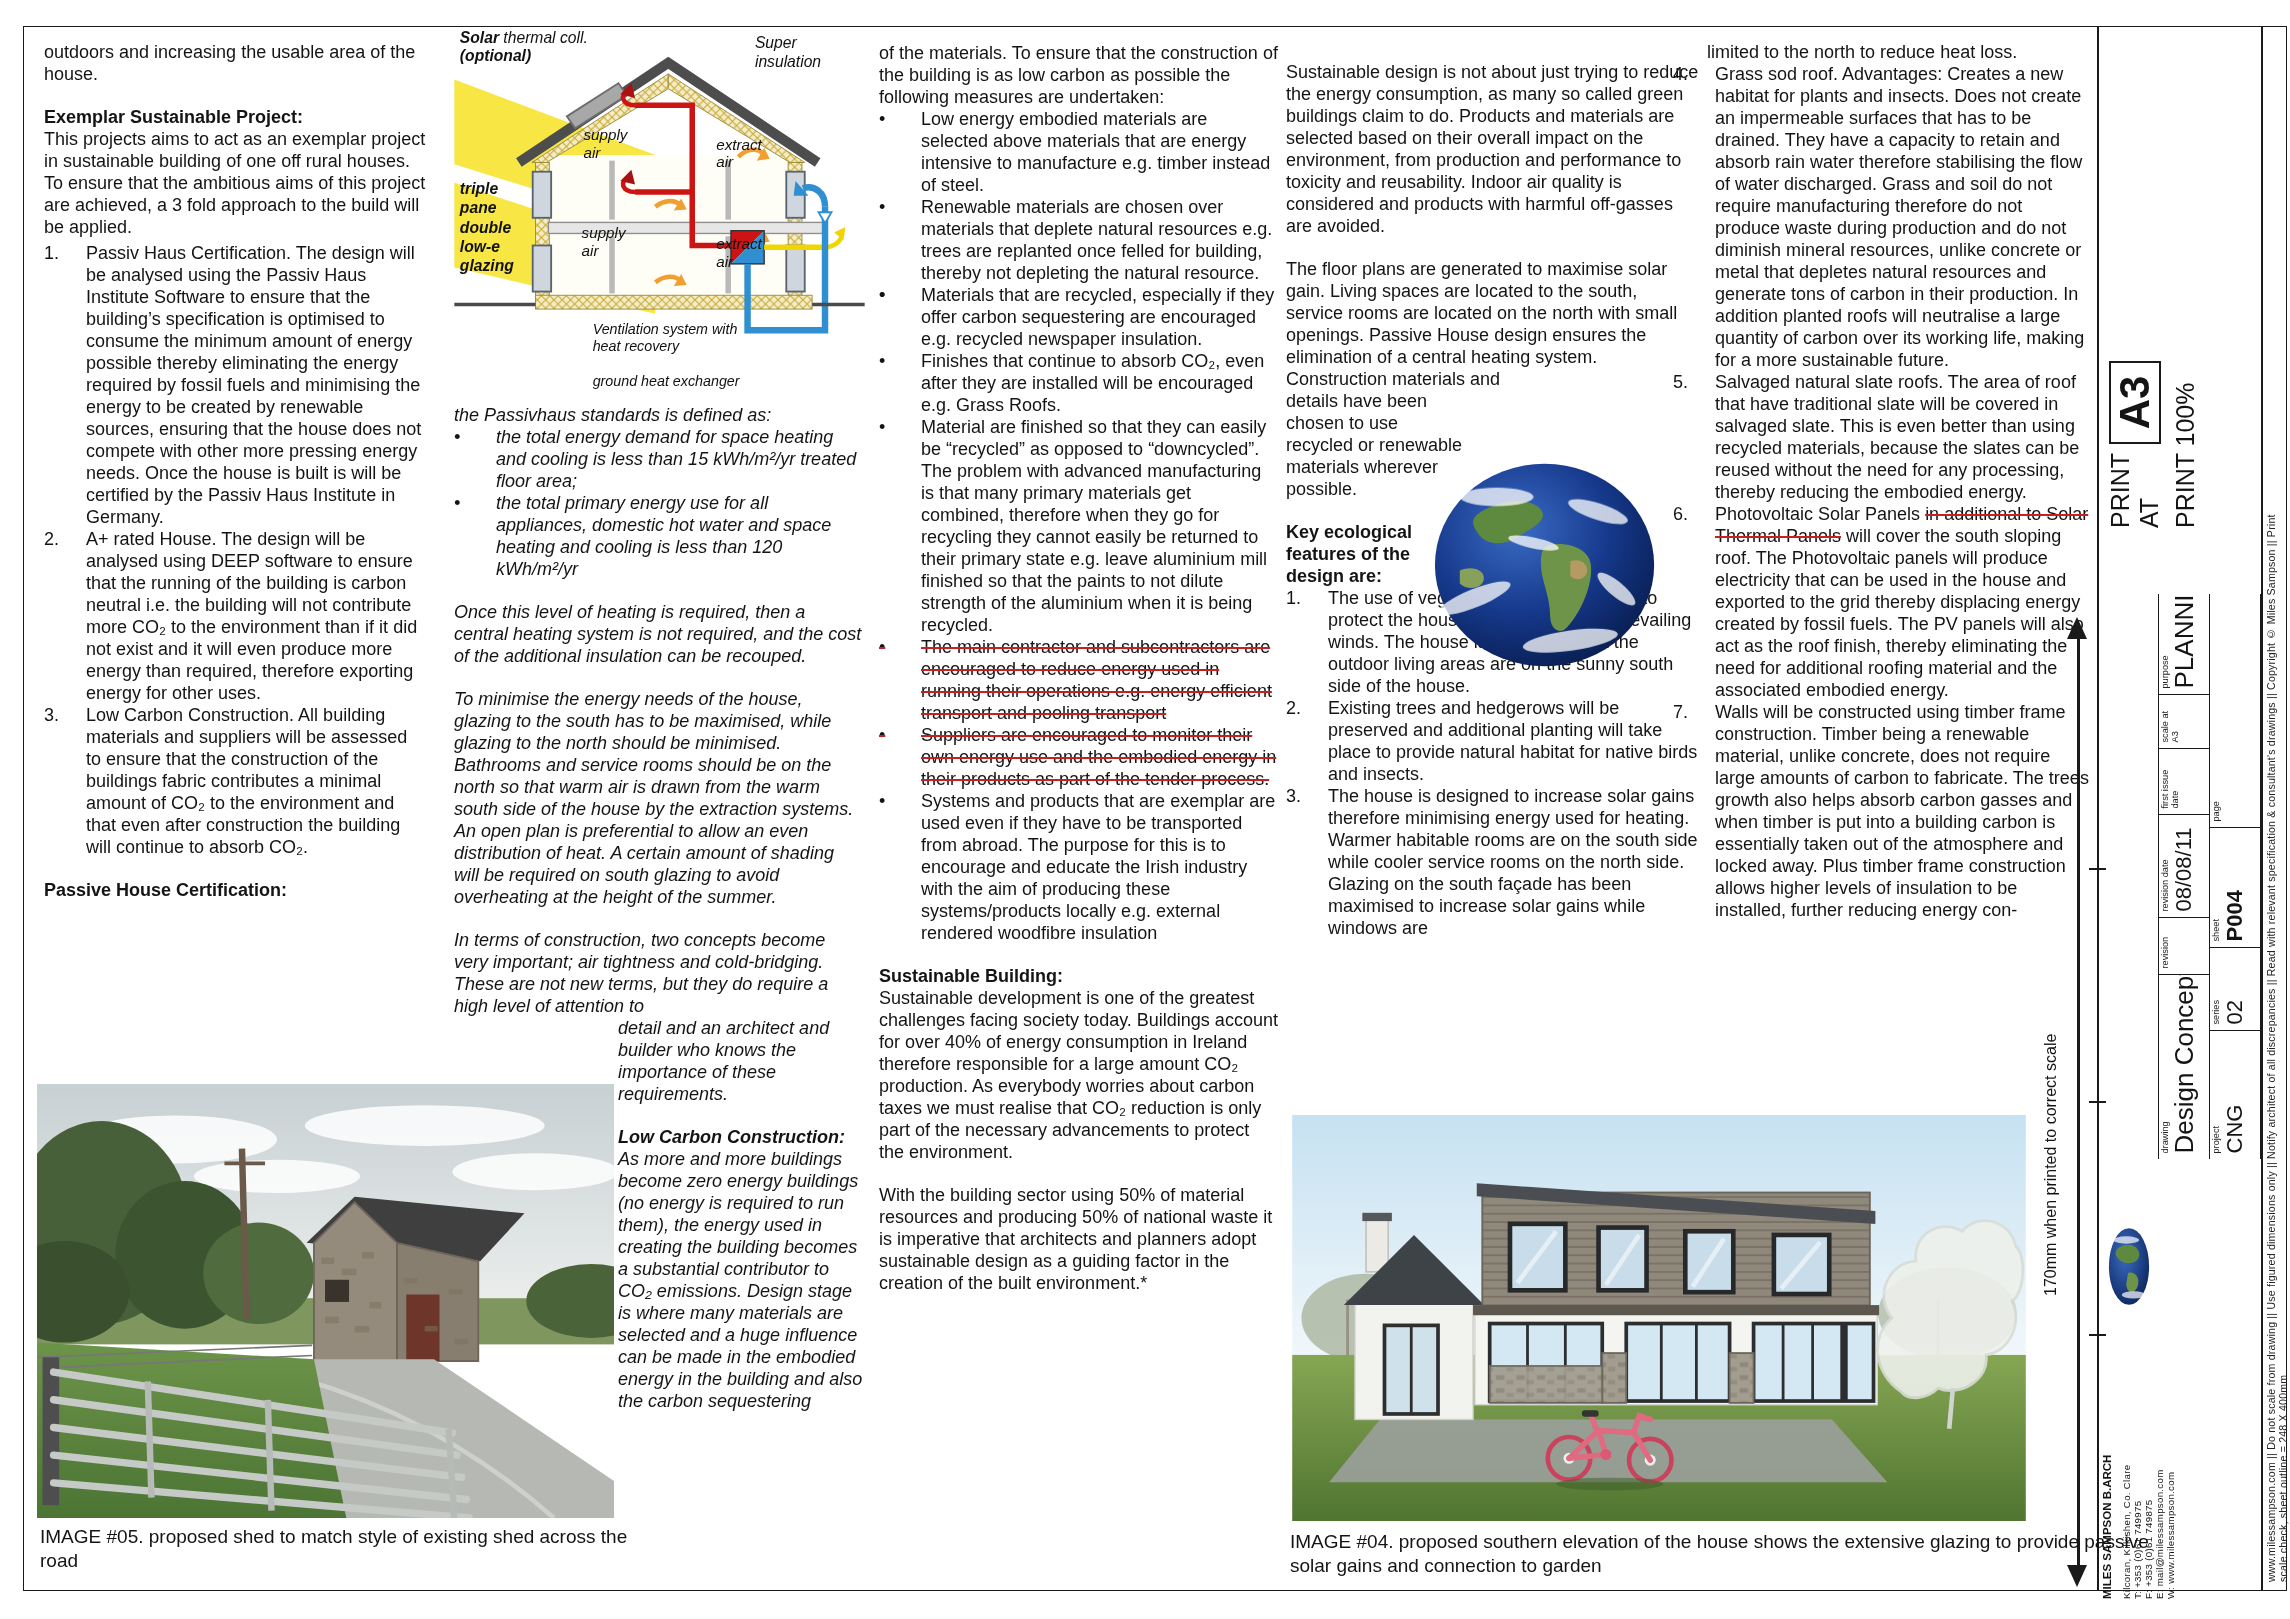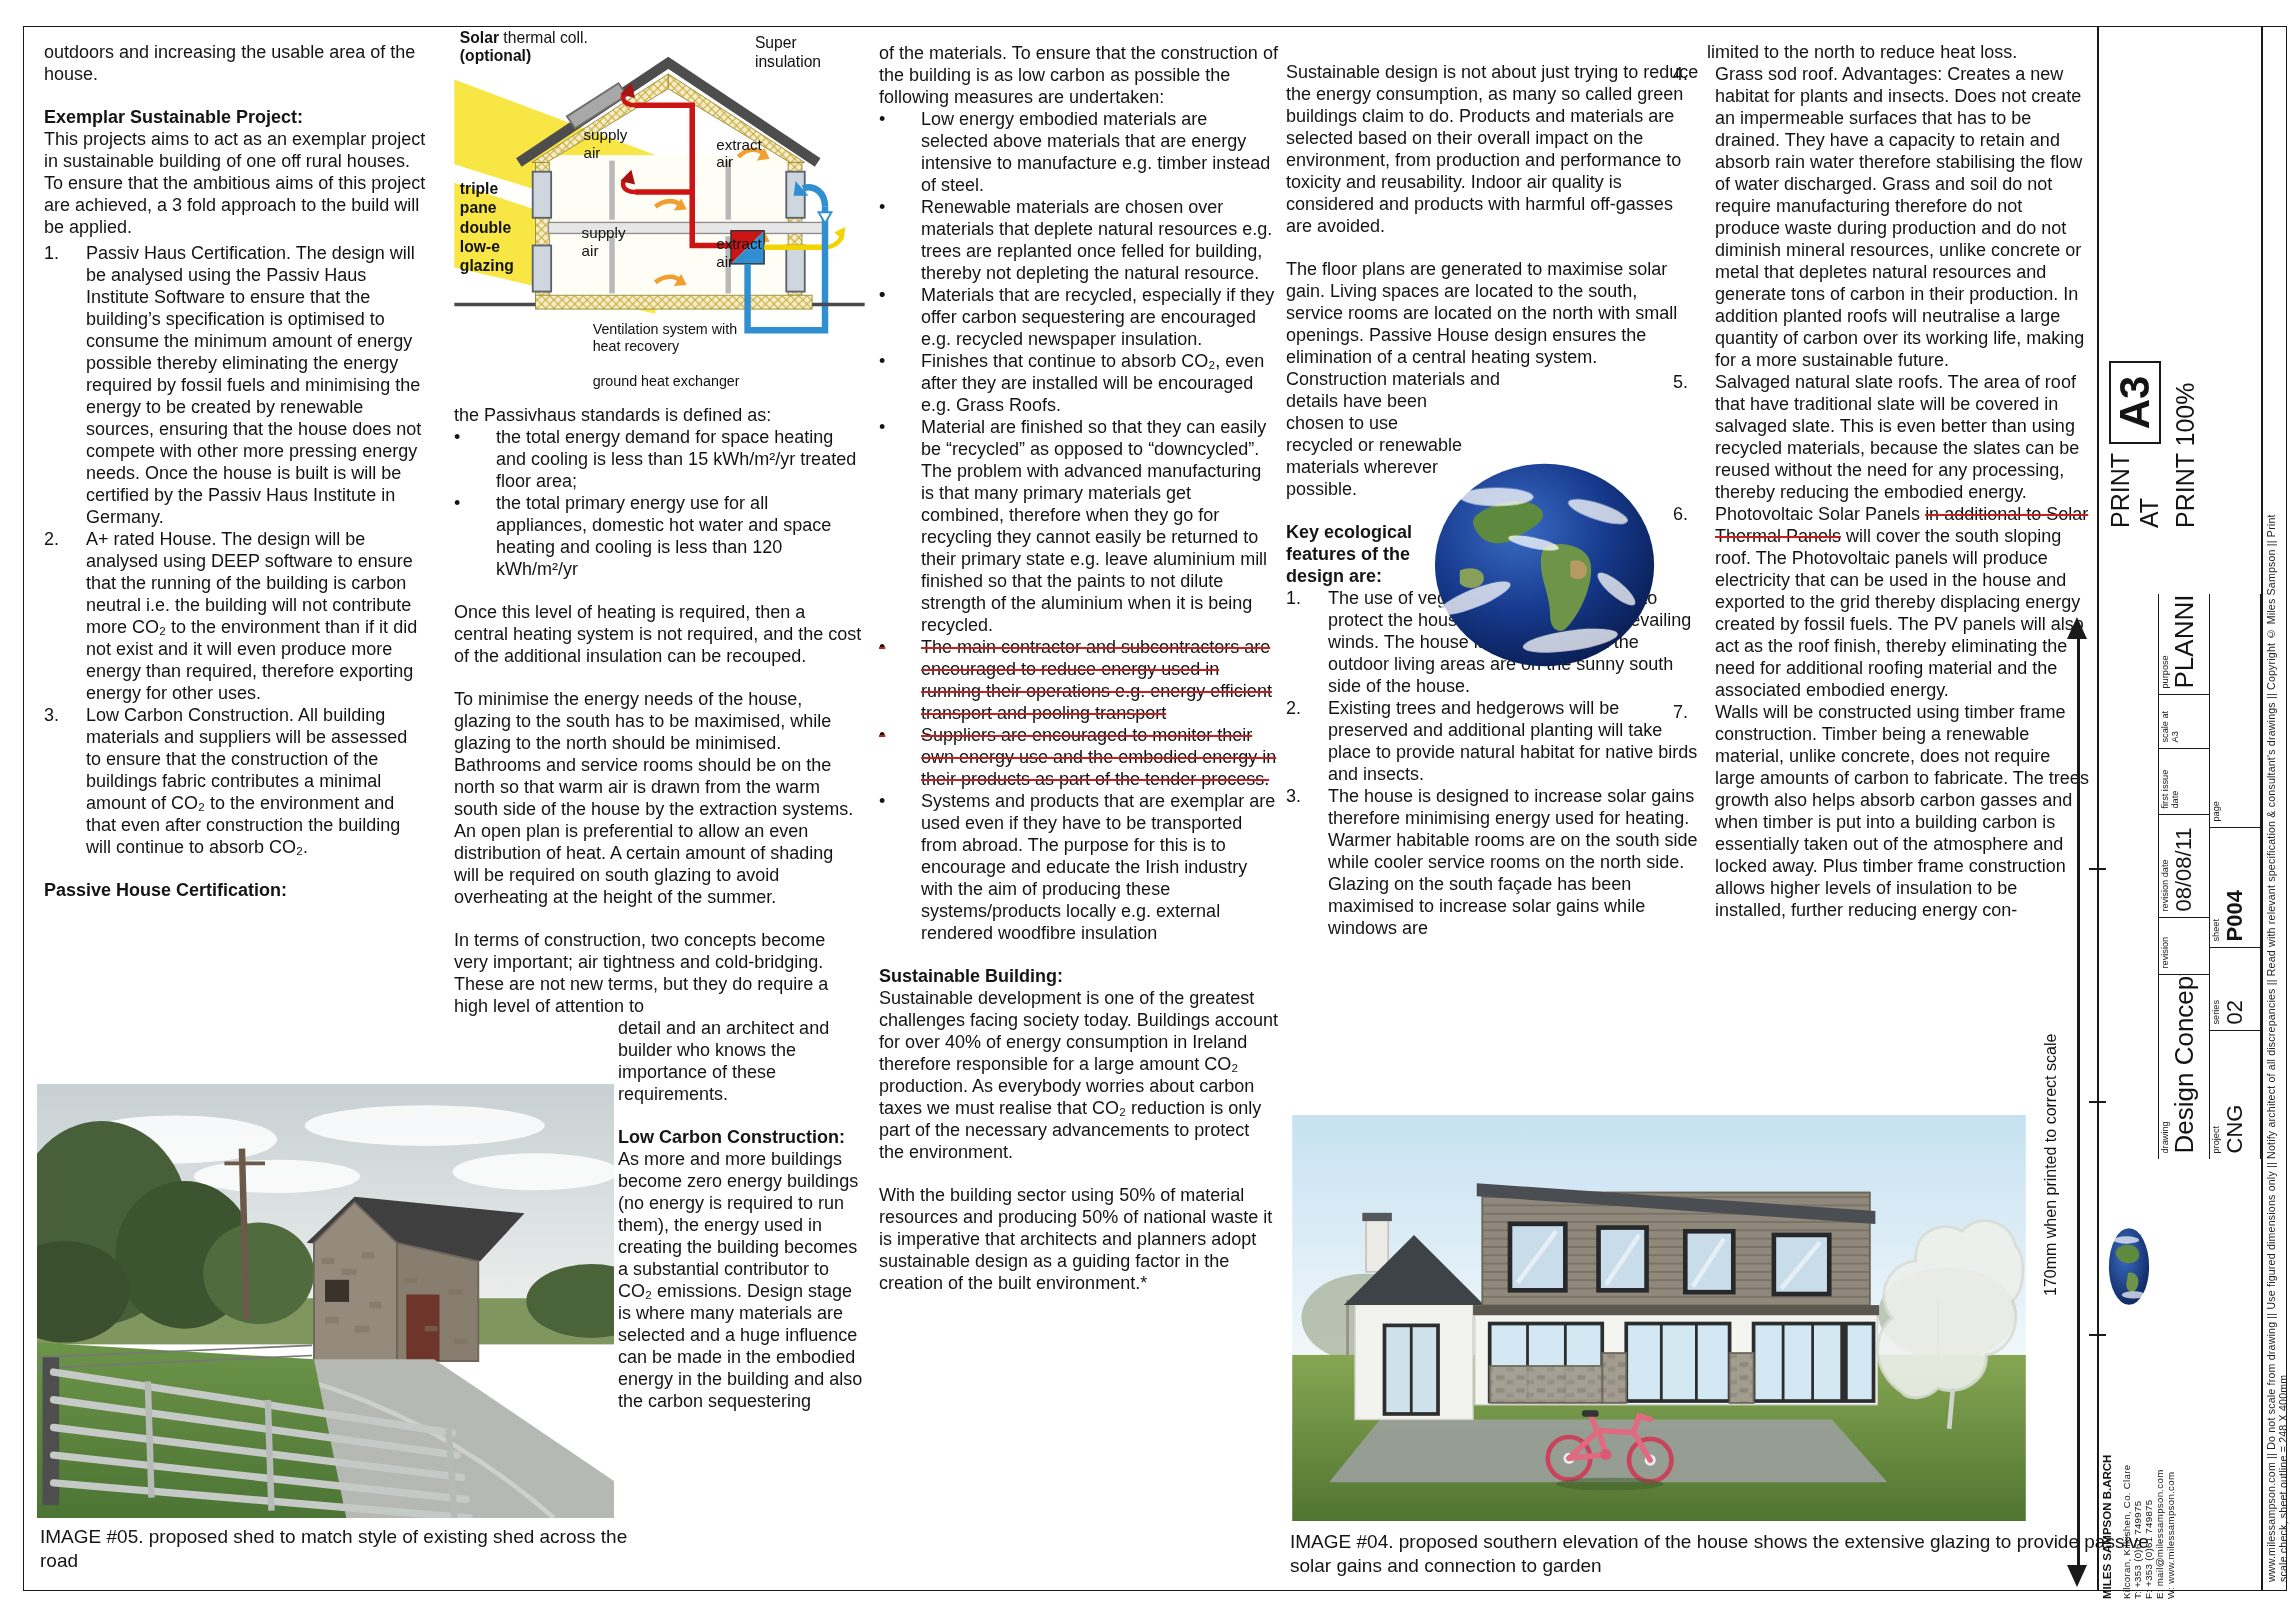--- a/index.html
+++ b/index.html
@@ -68,21 +68,21 @@
     <div class="li">
       <span class="num">2.</span><span>A+ rated House. The design will be analysed using DEEP software to ensure that the running of the building is carbon neutral i.e. the building will not contribute more CO₂ to the environment than if it did not exist and it will even produce more energy than required, therefore exporting energy for other uses.</span>
     </div>
     <div class="li">
       <span class="num">3.</span><span>Low Carbon Construction. All building materials and suppliers will be assessed to ensure that the construction of the buildings fabric contributes a minimal amount of CO₂ to the environment and that even after construction the building will continue to absorb CO₂.</span>
     </div>
     <div class="gap"></div>
     <div class="head">Passive House Certification:</div>
   </div>
 
-  <div class="col" style="left:454px;top:26px;width:409px;">
+  <div class="col" style="left:454px;top:26px;width:409px;font-style:italic;">
 
     <svg width="411" height="367" viewBox="0 0 445 398" style="margin-bottom:11px;font-size:19.5px">
       <defs>
         <pattern id="hatch" width="9" height="9" patternUnits="userSpaceOnUse">
           <rect width="9" height="9" fill="#f4edca"></rect>
           <path d="M0 0 L9 9 M9 0 L0 9" stroke="#c9a930" stroke-width="1.2"></path>
         </pattern>
       </defs>
 
       <g>

